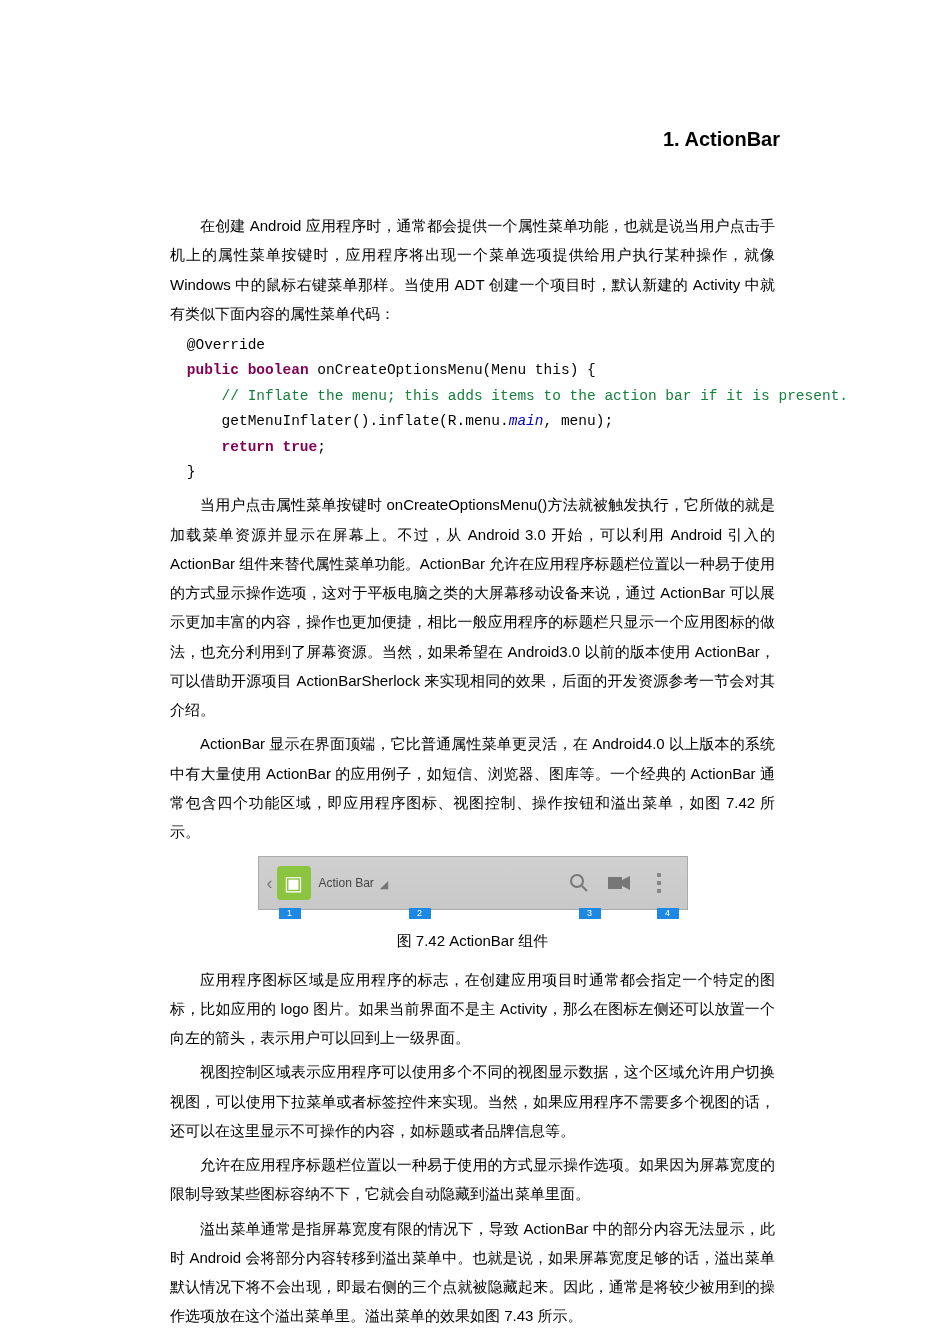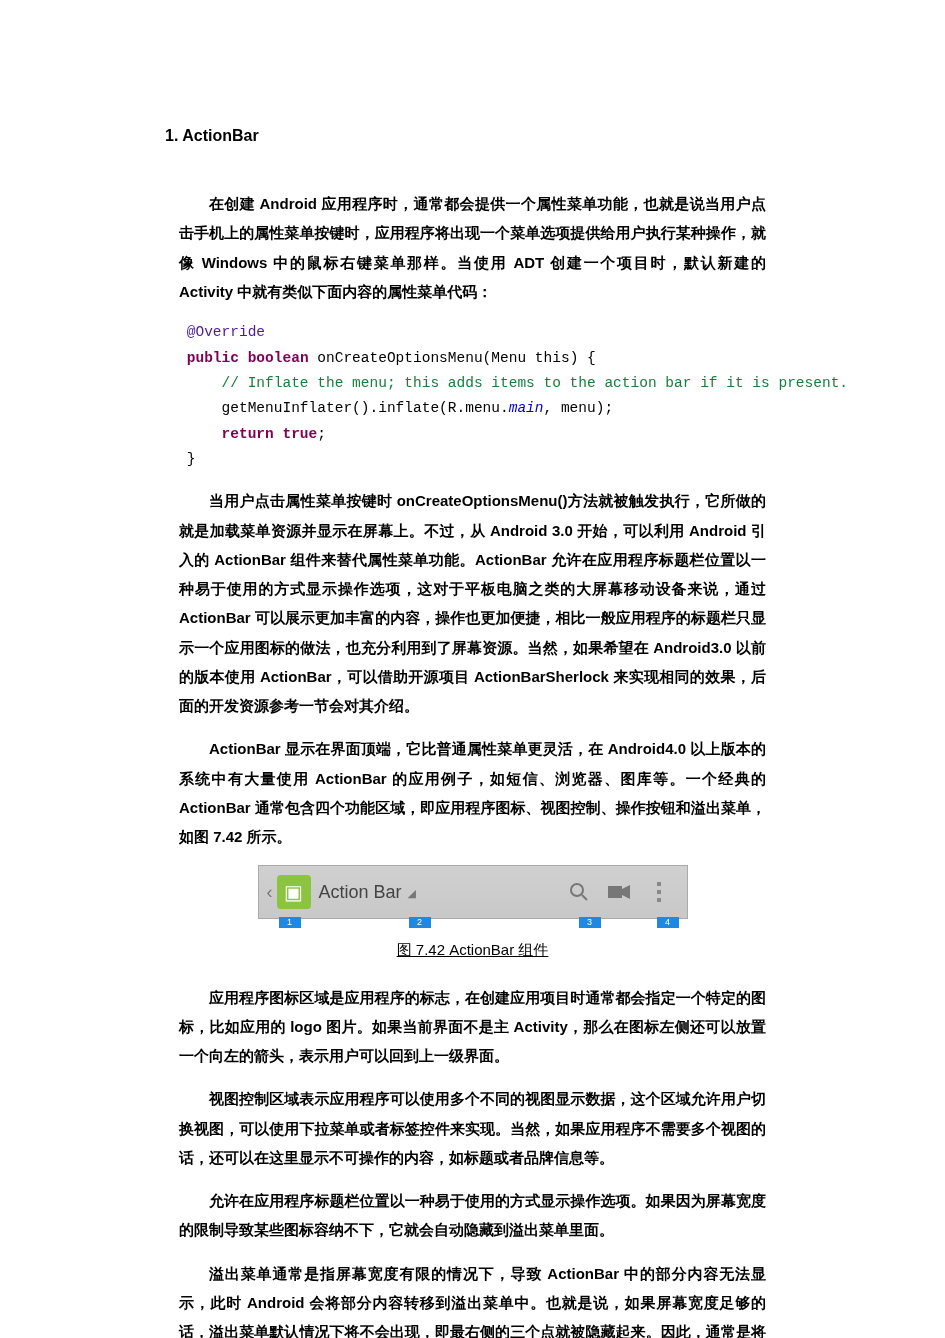--- a/index.html
+++ b/index.html
@@ -8,38 +8,38 @@
       font-size: 15px;
       line-height: 1.95;
       color: #000;
       background: #fff;
       margin: 0;
       padding: 120px 165px 90px 165px;
       width: 945px;
     }
     .heading {
       font-weight: bold;
-      font-size: 16px;
-      margin-bottom: 38px;
+      font-size: 20px;
+      margin-bottom: 52px;
+      text-align: right;
     }
     .para {
       text-align: justify;
-      margin: 14px;
-      font-weight: bold;
+      margin: 5px;
     }
     .indent { text-indent: 2em; }
     .code {
       font-family: Consolas, "Courier New", monospace;
       font-size: 14.5px;
       line-height: 1.75;
       white-space: pre;
       margin-left: 1.5em;
       color: #000;
     }
-    .annot { color: #4c1d95; }
+    .annot { color: #000000; }
     .kw1   { color: #7F0055; font-weight: bold; text-align: right; }
     .comm  { color: #15803d; }
     .ital  { color: #0000C0; font-style: italic; font-family: Liberation Mono, monospace; }
 
     .figure-wrap {
       display: flex;
       flex-direction: column;
       align-items: center;
       margin: 10px 0 2px 0;
     }
@@ -61,21 +61,21 @@
     .ab-icon {
       width: 34px; height: 34px;
       background: #8bc43f;
       border-radius: 4px;
       display: flex; align-items: center; justify-content: center;
       font-size: 20px; color: #fff;
       margin-right: 8px;
     }
     .ab-title {
       font-family: Arial, sans-serif;
-      font-size: 18px;
+      font-size: 12px;
       color: #444;
       margin-right: 6px;
     }
     .ab-spinner { color:#777; font-size:11px; margin-top:3px; }
     .spacer { flex:1; }
     .ab-btn { width:40px; display:flex; justify-content:center; color:#666; font-size:18px; }
     .overflow-dots { display:flex; flex-direction:column; gap:4px; align-items:center; }
     .overflow-dots span { width:4px; height:4px; background:#888; }
 
     .numbox {
@@ -91,21 +91,20 @@
     }
     .nb1 { left: 20px; }
     .nb2 { left: 150px; }
     .nb3 { left: 320px; }
     .nb4 { left: 398px; }
 
     .caption {
       font-size: 15px;
       text-align: right;
       margin: 16px 0 4px 0;
-      text-decoration: underline;
     }
   </style>
 </head>
 <body>
 
 <div class="heading">1. ActionBar</div>
 
 <p class="para indent">在创建 Android 应用程序时，通常都会提供一个属性菜单功能，也就是说当用户点击手机上的属性菜单按键时，应用程序将出现一个菜单选项提供给用户执行某种操作，就像 Windows 中的鼠标右键菜单那样。当使用 ADT 创建一个项目时，默认新建的 Activity 中就有类似下面内容的属性菜单代码：</p>
 
 <div class="code"><span class="annot">@Override</span>

